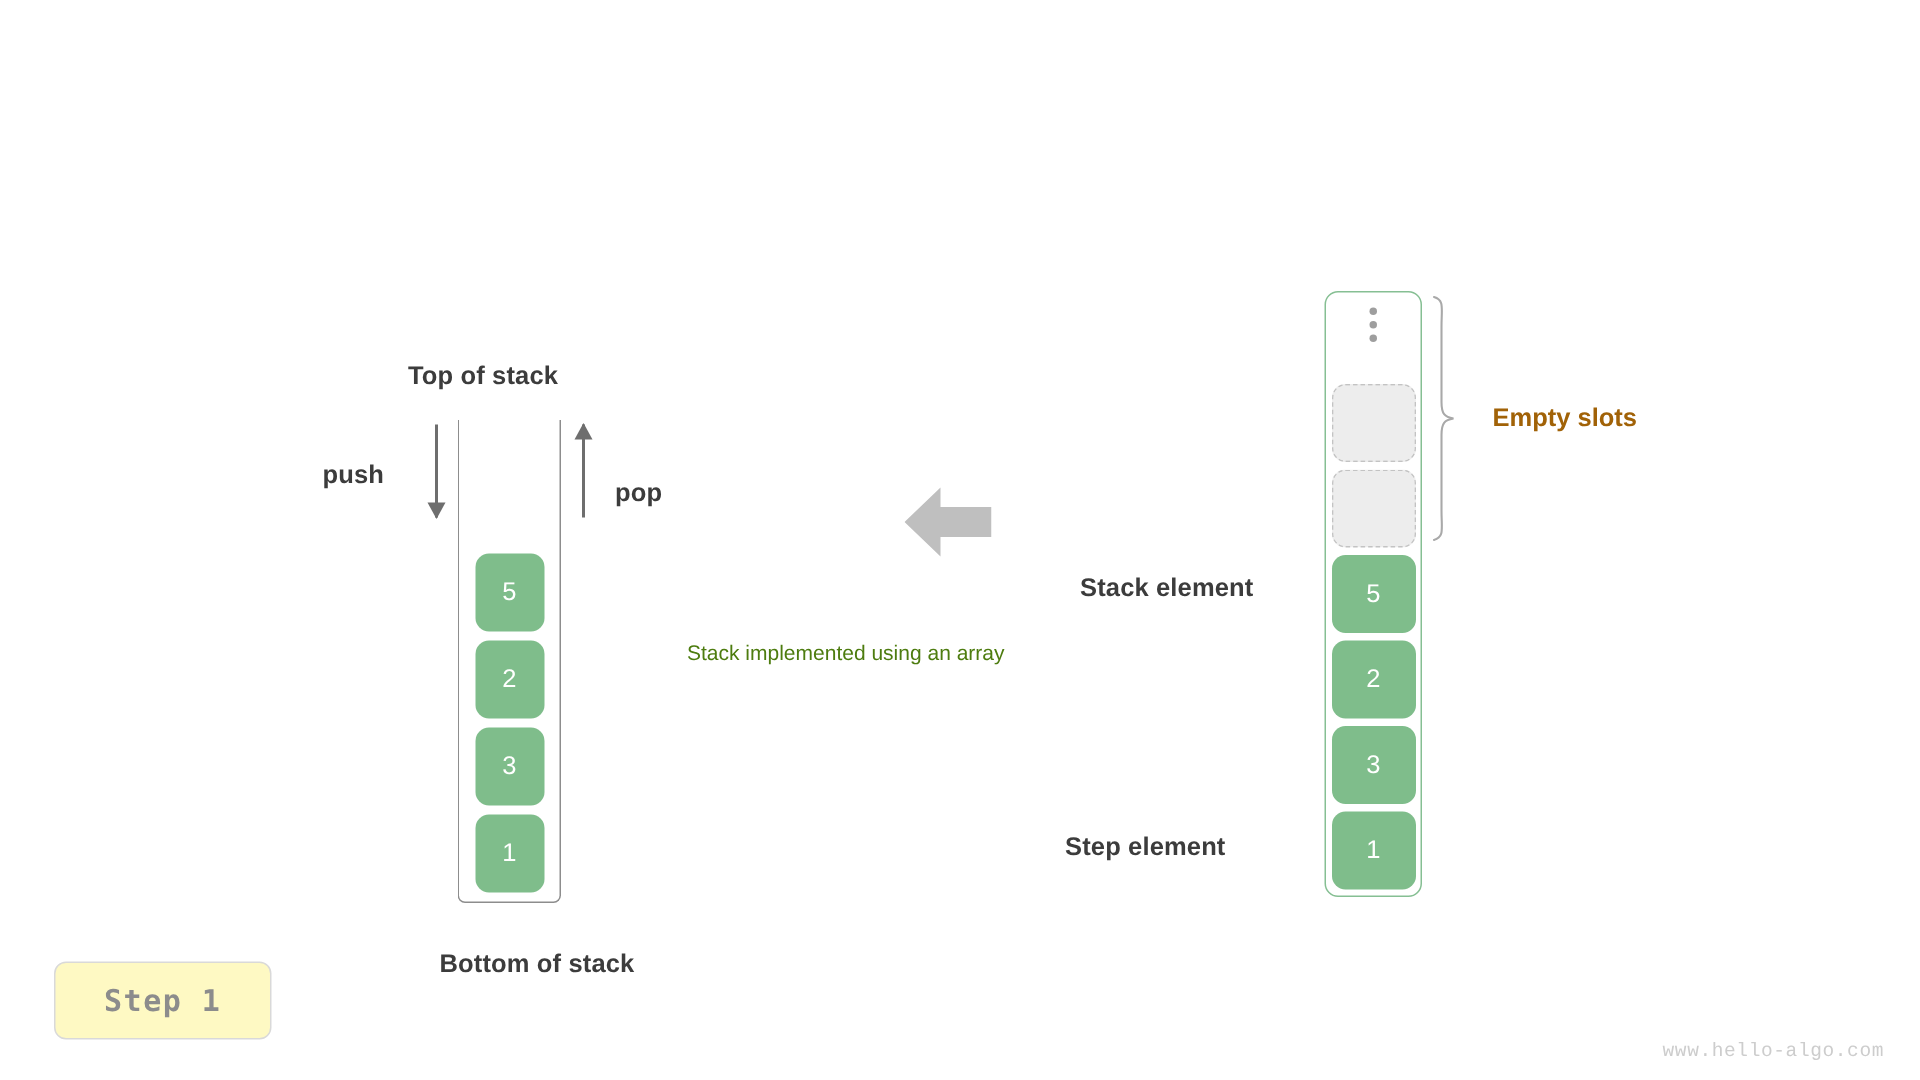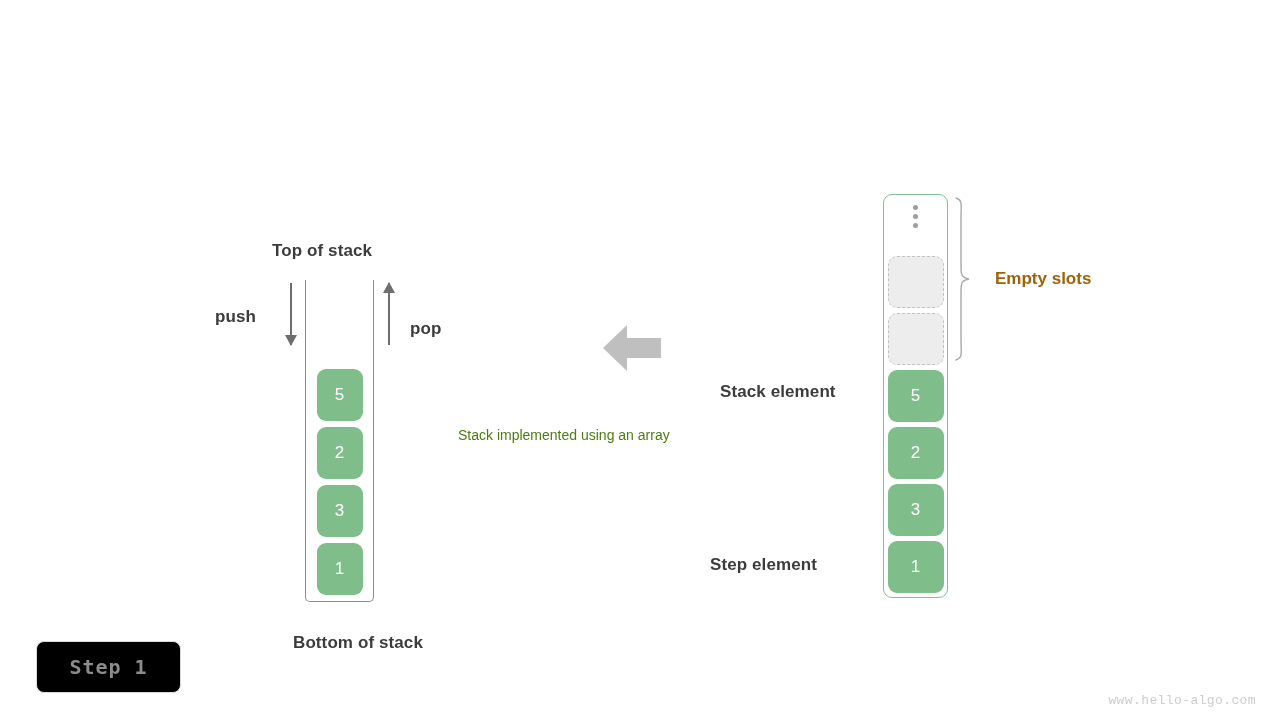--- a/index.html
+++ b/index.html
@@ -116,21 +116,21 @@
   #brace { position: absolute; left: 953px; top: 196px; width: 18px; height: 166px; }
   #lbl-empty-slots { left: 995px; top: 269px; }
   #lbl-last-element { left: 720px; top: 382px; }
   #lbl-first-element{ left: 710px; top: 555px; }
 
   
   #step-badge {
     position: absolute; left: 36px; top: 641px;
     width: 145px; height: 52px;
     border: 1.4px solid #d9d9d9; border-radius: 8px;
-    background: #000000;
+    background: #fef9c3;
     display: flex; align-items: center; justify-content: center;
     font-family: "DejaVu Sans Mono", monospace;
     font-size: 20px; font-weight: bold; color: #8c8c8c;
     letter-spacing: 1px;
   }
   #watermark {
     position: absolute; right: 24px; bottom: 12px;
     font-family: Liberation Mono, monospace;
     font-size: 13px; color: #cdcdcd; letter-spacing: .4px;
   }

